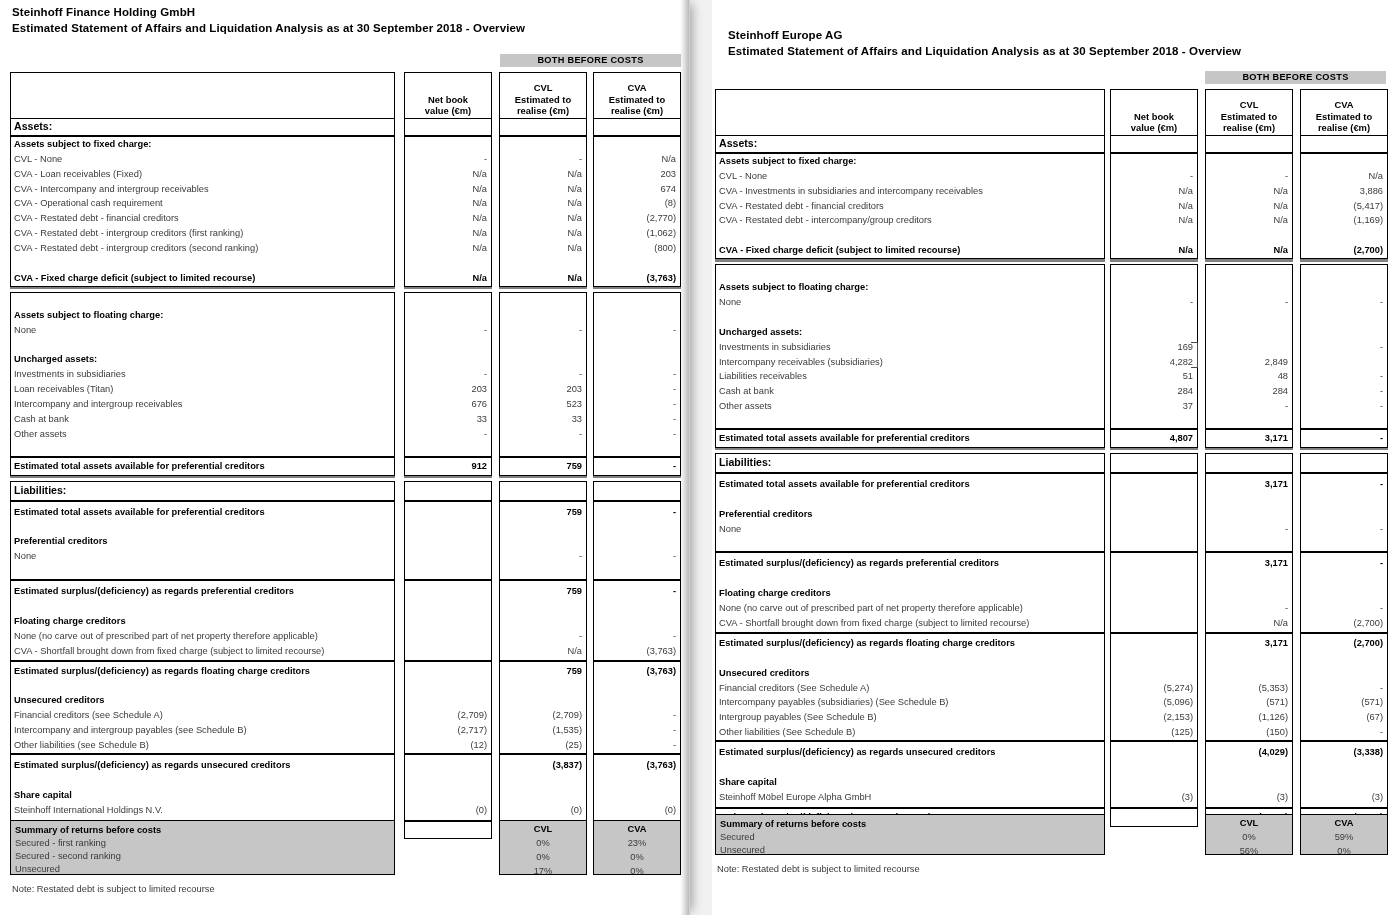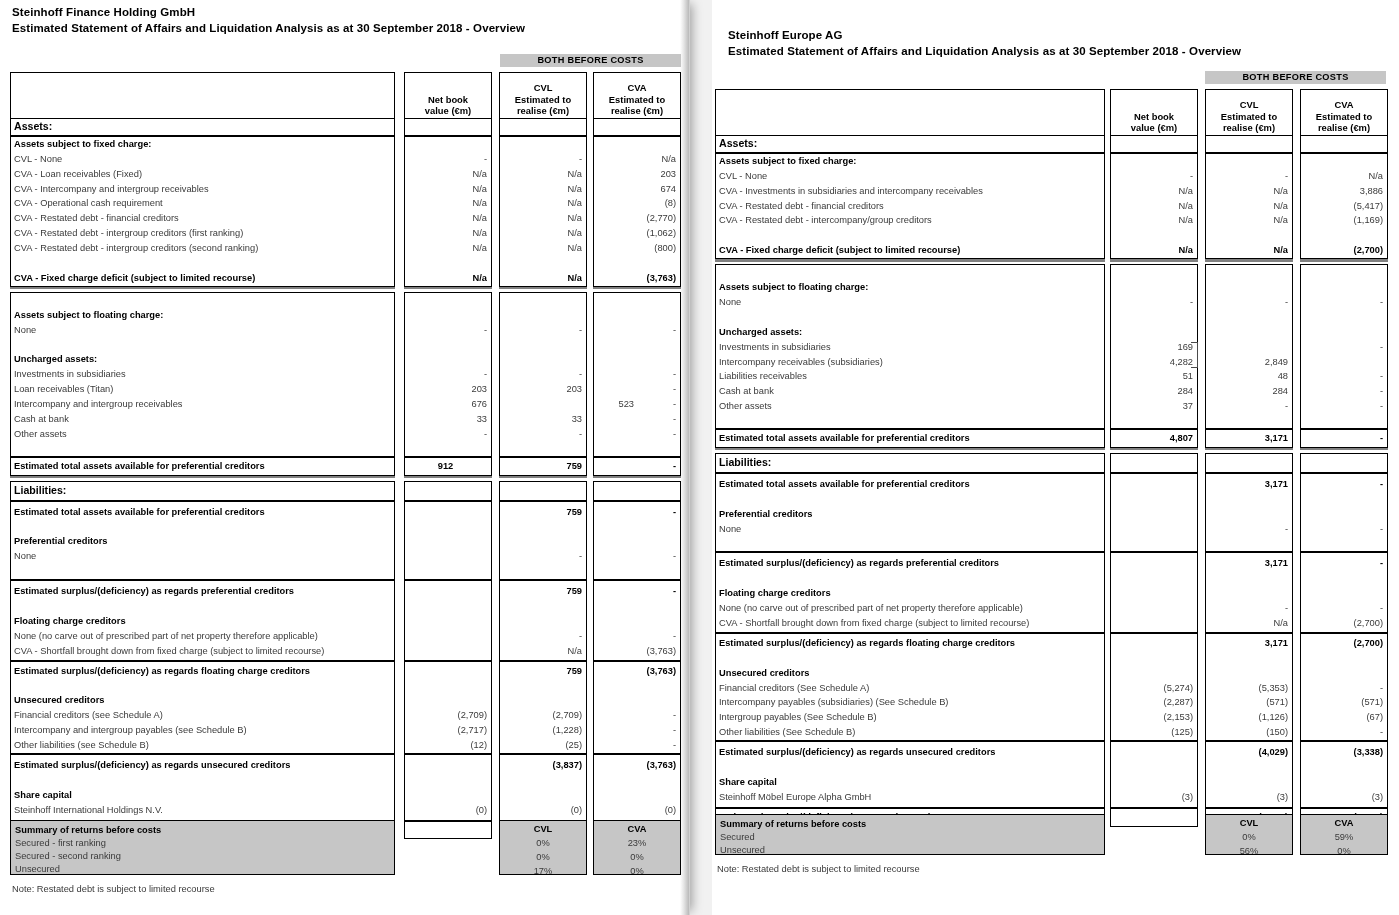--- a/index.html
+++ b/index.html
@@ -194,21 +194,21 @@
           </div>
           <div class="row" style="top: 90.4px;">
             <div class="rlabel " style="left: 14px;">Loan receivables (Titan)</div>
             <div class="num " style="left: 404px; width: 83px;">203</div>
             <div class="num " style="left: 499px; width: 83px;">203</div>
             <div class="num " style="left: 593px; width: 83px;">-</div>
           </div>
           <div class="row" style="top: 105.3px;">
             <div class="rlabel " style="left: 14px;">Intercompany and intergroup receivables</div>
             <div class="num " style="left: 404px; width: 83px;">676</div>
-            <div class="num " style="left: 519px; width: 83px; padding-left: 32px;">523</div>
+            <div class="num " style="left: 499px; width: 83px;">523</div>
             <div class="num " style="left: 593px; width: 83px;">-</div>
           </div>
           <div class="row" style="top: 120.2px;">
             <div class="rlabel " style="left: 14px;">Cash at bank</div>
             <div class="num " style="left: 404px; width: 83px;">33</div>
             <div class="num " style="left: 499px; width: 83px;">33</div>
             <div class="num " style="left: 593px; width: 83px;">-</div>
           </div>
           <div class="row" style="top: 135.1px;">
             <div class="rlabel " style="left: 14px;">Other assets</div>
@@ -220,21 +220,21 @@
             <div class="rlabel " style="left: 14px;"></div>
           </div>
         </div>
         <div class="band" style="left: 0px; top: 456.8px; height: 18.9px; width: 100%;">
           <div class="lab" style="left: 10px; width: 385px;"></div>
           <div class="cell" style="left: 404px; width: 88px;"></div>
           <div class="cell" style="left: 499px; width: 88px;"></div>
           <div class="cell" style="left: 593px; width: 88px;"></div>
           <div class="row" style="top: 2px;">
             <div class="rlabel b" style="left: 14px;">Estimated total assets available for preferential creditors</div>
-            <div class="num b" style="left: 404px; width: 83px; text-align: center;">912</div>
+            <div class="num b" style="left: 404px; width: 83px;">912</div>
             <div class="num b" style="left: 499px; width: 83px;">759</div>
             <div class="num b" style="left: 593px; width: 83px;">-</div>
           </div>
         </div>
         <div class="rule" style="left: 10px; top: 475.7px; width: 385px;"></div>
         <div class="rule" style="left: 404px; top: 475.7px; width: 88px;"></div>
         <div class="rule" style="left: 499px; top: 475.7px; width: 88px;"></div>
         <div class="rule" style="left: 593px; top: 475.7px; width: 88px;"></div>
         <div class="band" style="left: 0px; top: 480.7px; height: 19.9px; width: 100%;">
           <div class="lab" style="left: 10px; width: 385px;"></div>
@@ -315,21 +315,21 @@
           </div>
           <div class="row" style="top: 47.7px;">
             <div class="rlabel " style="left: 14px;">Financial creditors (see Schedule A)</div>
             <div class="num " style="left: 404px; width: 83px;">(2,709)</div>
             <div class="num " style="left: 499px; width: 83px;">(2,709)</div>
             <div class="num " style="left: 593px; width: 83px;">-</div>
           </div>
           <div class="row" style="top: 62.6px;">
             <div class="rlabel " style="left: 14px;">Intercompany and intergroup payables (see Schedule B)</div>
             <div class="num " style="left: 404px; width: 83px;">(2,717)</div>
-            <div class="num " style="left: 499px; width: 83px;">(1,228)</div>
+            <div class="num " style="left: 499px; width: 83px;">(1,535)</div>
             <div class="num " style="left: 593px; width: 83px;">-</div>
           </div>
           <div class="row" style="top: 77.5px;">
             <div class="rlabel " style="left: 14px;">Other liabilities (see Schedule B)</div>
             <div class="num " style="left: 404px; width: 83px;">(12)</div>
             <div class="num " style="left: 499px; width: 83px;">(25)</div>
             <div class="num " style="left: 593px; width: 83px;">-</div>
           </div>
         </div>
         <div class="band" style="left: 0px; top: 754px; height: 66.6px; width: 100%;">
@@ -618,21 +618,21 @@
             <div class="rlabel b" style="left: 7px;">Unsecured creditors</div>
           </div>
           <div class="row" style="top: 47.7px;">
             <div class="rlabel " style="left: 7px;">Financial creditors (See Schedule A)</div>
             <div class="num " style="left: 398px; width: 83px;">(5,274)</div>
             <div class="num " style="left: 493px; width: 83px;">(5,353)</div>
             <div class="num " style="left: 588px; width: 83px;">-</div>
           </div>
           <div class="row" style="top: 62.6px;">
             <div class="rlabel " style="left: 7px;">Intercompany payables (subsidiaries) (See Schedule B)</div>
-            <div class="num " style="left: 398px; width: 83px;">(2,287)</div>
+            <div class="num " style="left: 398px; width: 83px;">(5,096)</div>
             <div class="num " style="left: 493px; width: 83px;">(571)</div>
             <div class="num " style="left: 588px; width: 83px;">(571)</div>
           </div>
           <div class="row" style="top: 77.5px;">
             <div class="rlabel " style="left: 7px;">Intergroup payables (See Schedule B)</div>
             <div class="num " style="left: 398px; width: 83px;">(2,153)</div>
             <div class="num " style="left: 493px; width: 83px;">(1,126)</div>
             <div class="num " style="left: 588px; width: 83px;">(67)</div>
           </div>
           <div class="row" style="top: 92.4px;">

